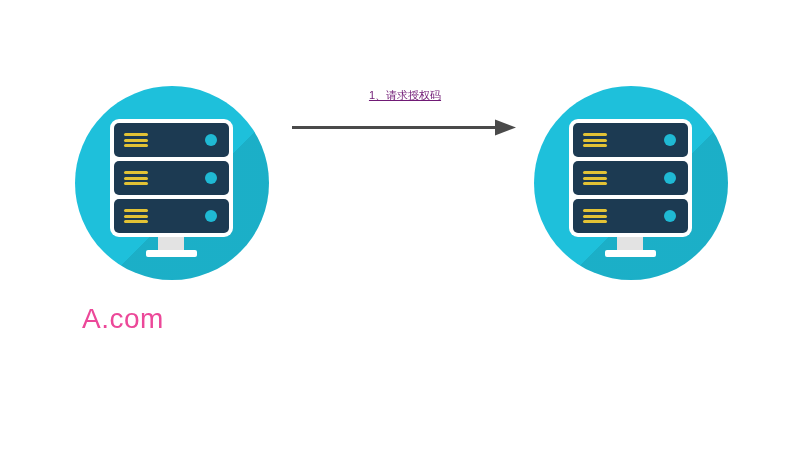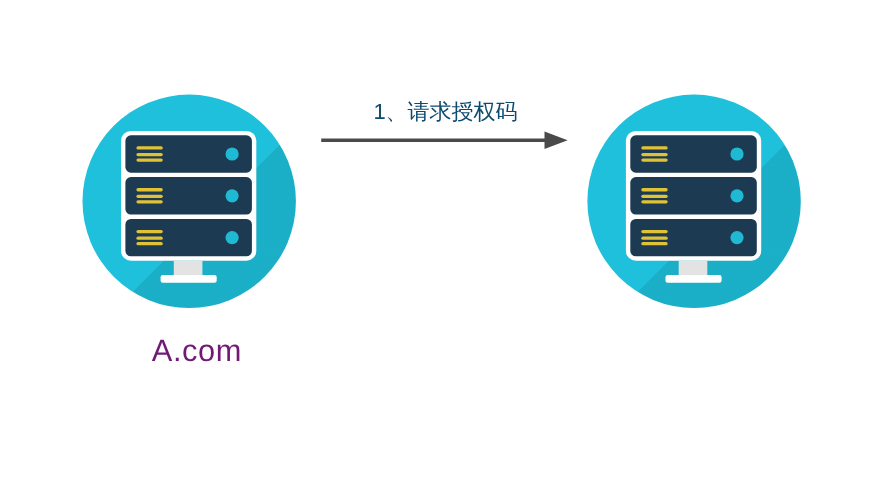--- a/index.html
+++ b/index.html
@@ -89,37 +89,37 @@
     width: 51px; height: 7px;
     background: #ffffff;
     border-radius: 2px;
   }
 
   
   .node-label {
     position: absolute;
     width: 194px;
     top: 303px;
-    text-align: center;
     font-size: 28px;
-    color: #701a75;
+    color: #ec4899;
     letter-spacing: 0.5px;
   }
   .node-label.a { left: 82px; }
   .node-label.b { left: 534px; }
 
   
   .edge-label {
     position: absolute;
     left: 285px;
     top: 88px;
     width: 240px;
     text-align: center;
-    font-size: 20px;
-    color: #0c4a6e;
+    font-size: 11px;
+    color: #701a75;
+    text-decoration: underline;
   }
   .flow-arrow {
     position: absolute;
     left: 285px;
     top: 115px;
   }
 </style>
 </head>
 <body>
 

